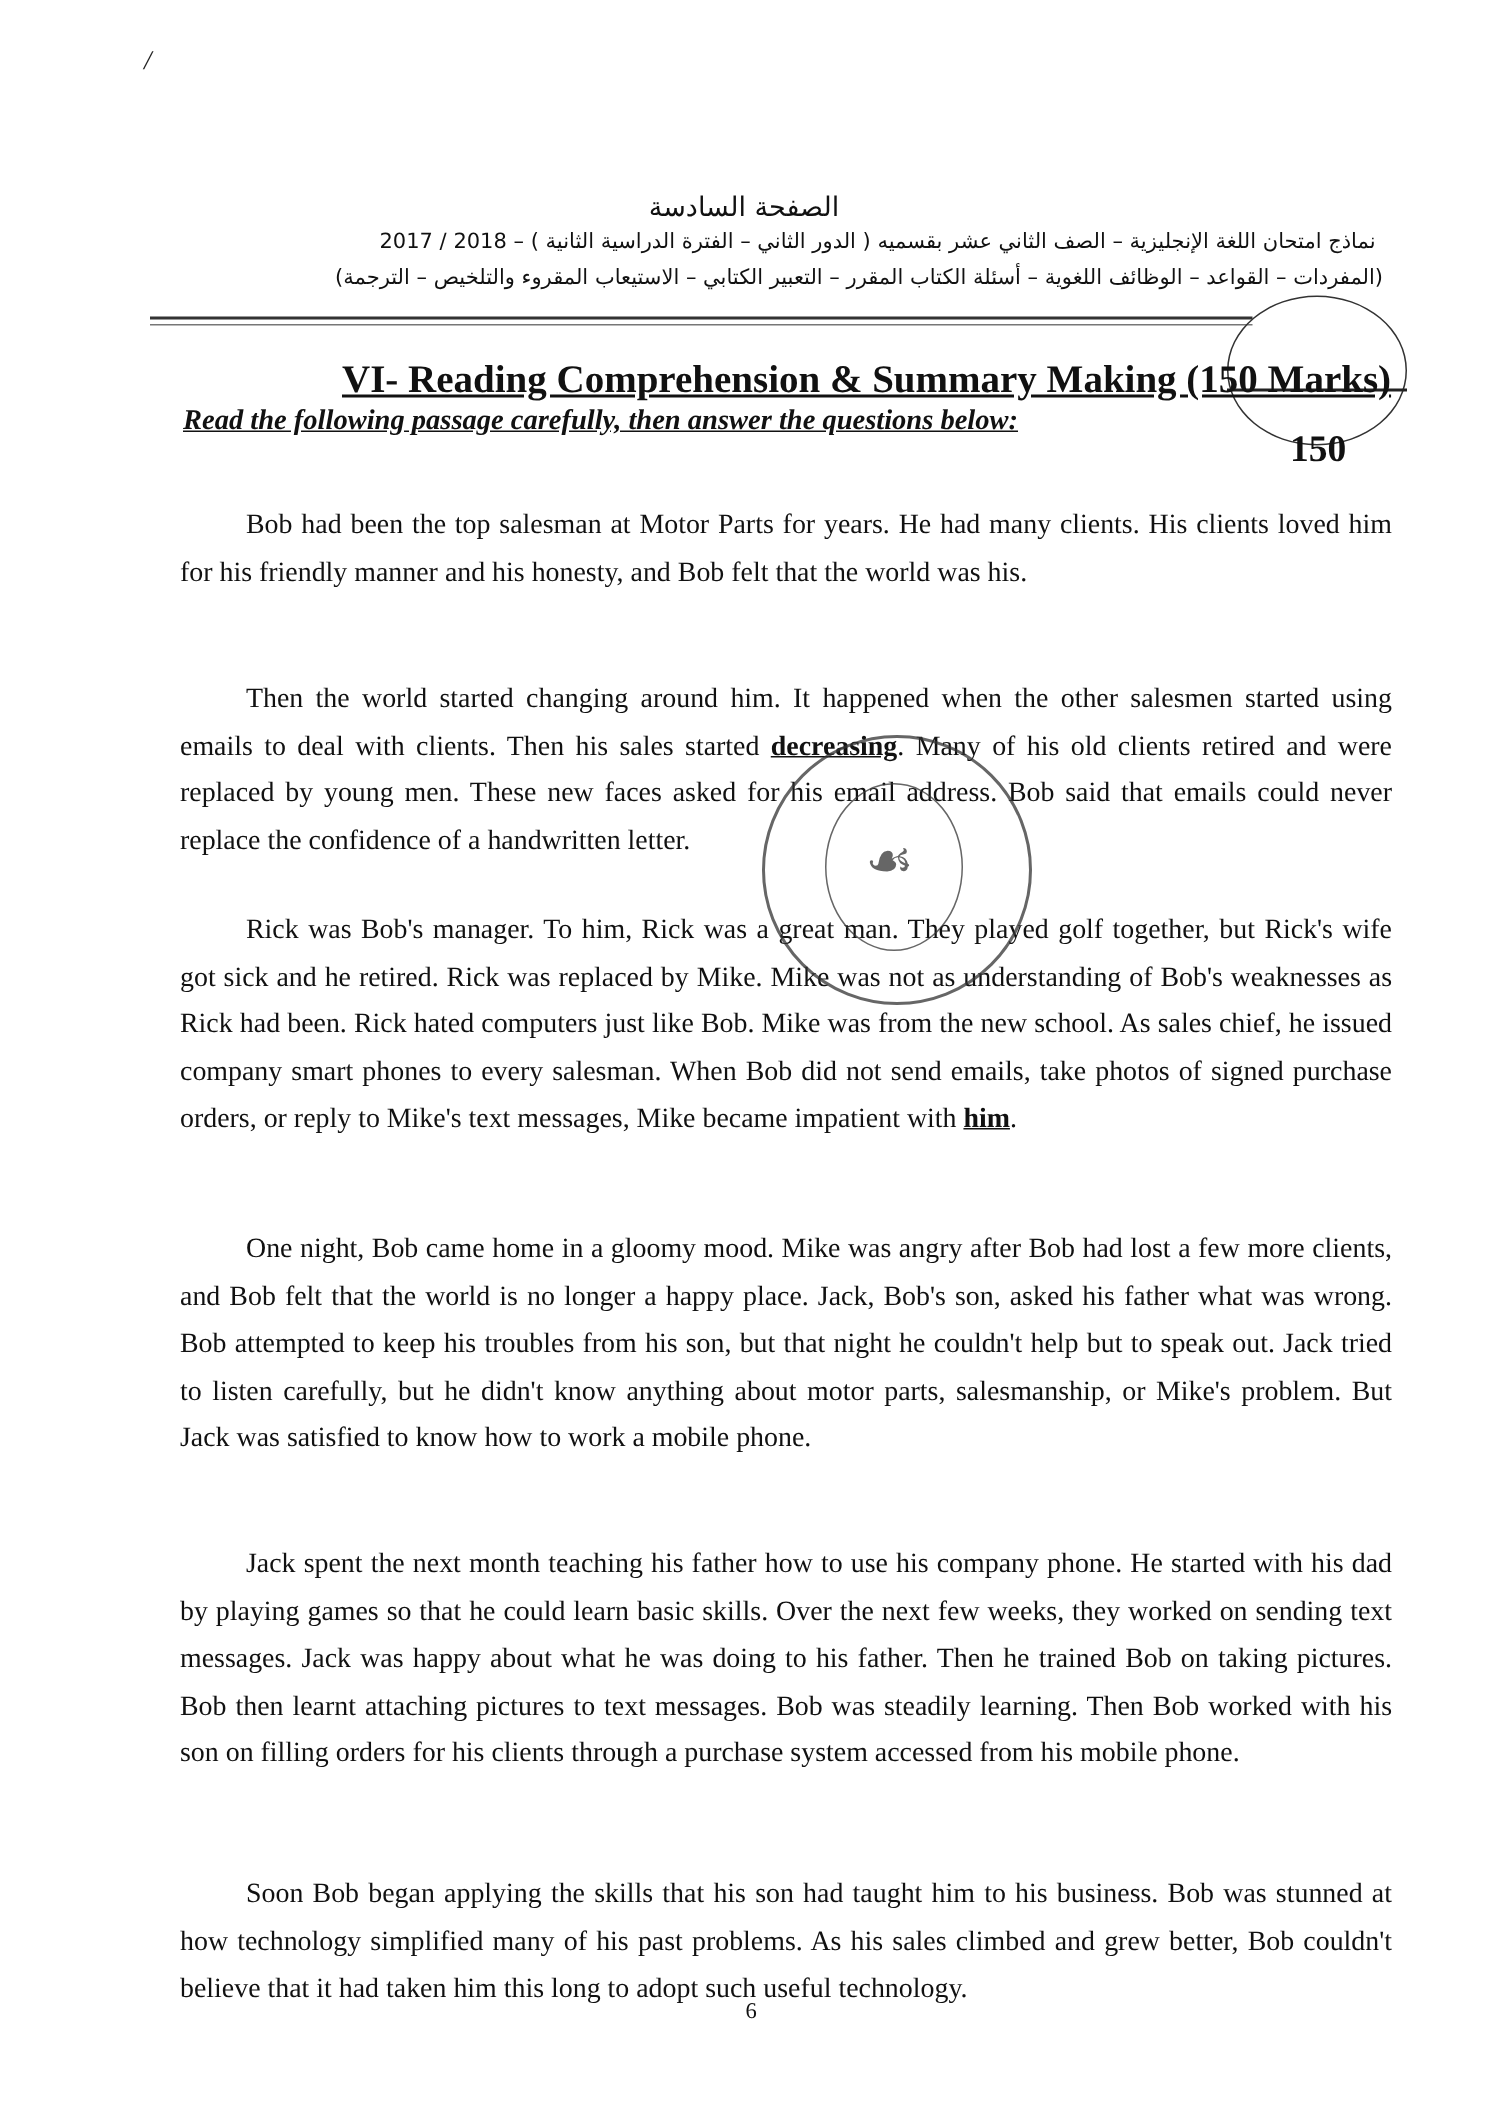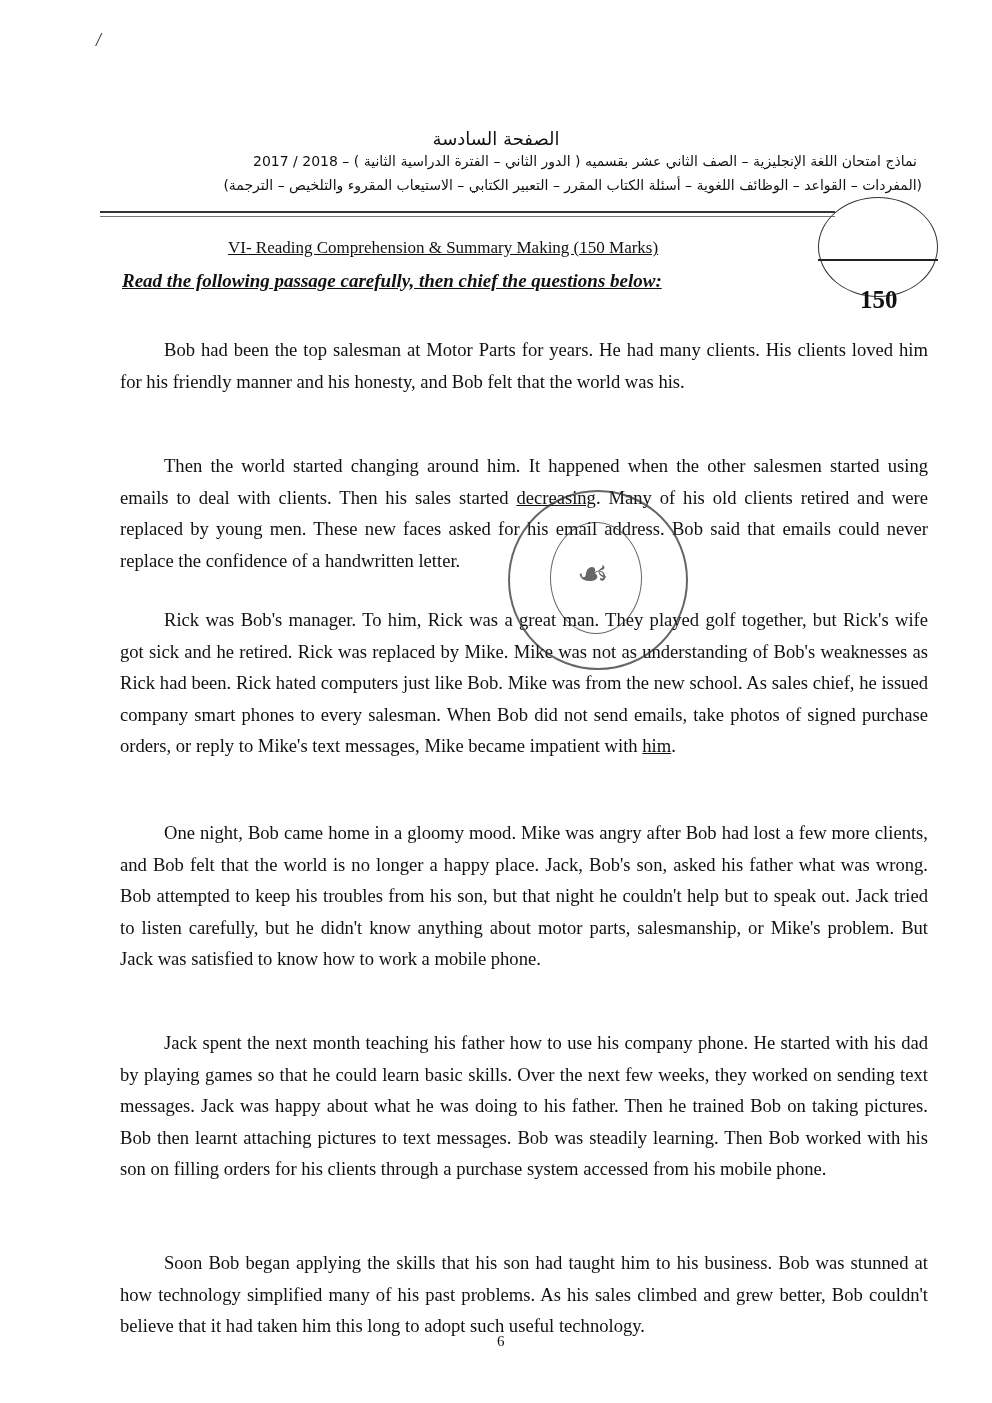--- a/index.html
+++ b/index.html
@@ -7,34 +7,34 @@
       width: 992px; height: 1403px; position: relative; overflow: hidden;
       font-family: "Liberation Serif", "DejaVu Serif", serif; color: #111;
     }
     .corner-mark { position: absolute; left: 96px; top: 30px; font-size: 18px; font-style: italic; color: #222; }
     .ar-title { position: absolute; left: 0; right: 0; top: 128px; text-align: center; font-family: "DejaVu Sans", sans-serif; font-size: 18px; direction: rtl; }
     .ar-line1 { position: absolute; left: 150px; right: 75px; top: 153px; text-align: right; font-family: "DejaVu Sans", sans-serif; font-size: 14px; direction: rtl; white-space: nowrap; }
     .ar-line2 { position: absolute; left: 90px; right: 70px; top: 177px; font-family: "DejaVu Sans", sans-serif; font-size: 14px; direction: rtl; white-space: nowrap; }
     .rule { position: absolute; left: 100px; width: 735px; border-top: 1px solid #444; }
     .rule.r1 { top: 211px; border-top: 2px solid #333; }
     .rule.r2 { top: 216px; border-top: 1px solid #777; }
-    .section-title { position: absolute; left: 228px; top: 238px; font-size: 17px; font-weight: normal; text-decoration: underline; white-space: nowrap; }
+    .section-title { position: absolute; left: 228px; top: 238px; font-size: 26px; font-weight: bold; text-decoration: underline; white-space: nowrap; }
     .instruction { position: absolute; left: 122px; top: 270px; font-size: 19px; font-weight: bold; font-style: italic; text-decoration: underline; white-space: nowrap; }
     .score-circle { position: absolute; left: 818px; top: 197px; width: 118px; height: 98px; border: 1.5px solid #333; border-radius: 50%; }
     .score-divider { position: absolute; left: 818px; top: 259px; width: 120px; border-top: 2px solid #222; }
     .score-value { position: absolute; left: 860px; top: 270px; font-size: 25px; font-weight: bold; margin-top: 16px; }
     .passage { position: absolute; left: 120px; width: 808px; font-size: 18.6px; line-height: 31.5px; text-align: justify; margin-top: 42px; }
     .passage p { margin: 0; text-indent: 44px; }
     .p1 { top: 292px; }
     .p2 { top: 408px; }
     .p3 { top: 562px; }
     .p4 { top: 775px; }
     .p5 { top: 985px; }
     .p6 { top: 1205px; }
-    .u { text-decoration: underline; font-weight: normal; }
+    .u { text-decoration: underline; font-weight: bold; }
     .stamp { position: absolute; left: 508px; top: 490px; width: 176px; height: 176px; border: 2px solid #333; border-radius: 50%; opacity: 0.75; }
     .stamp-inner { position: absolute; left: 40px; top: 30px; width: 90px; height: 110px; border: 1.5px solid #333; border-radius: 50%; }
     .stamp-emblem { position: absolute; left: 58px; top: 55px; width: 50px; height: 55px; font-size: 36px; line-height: 55px; text-align: center; color: #333; }
     .page-number { position: absolute; left: 497px; top: 1333px; font-size: 15px; }
   </style>
 </head>
 <body>
 
 <div>
   <div class="corner-mark">/</div>
@@ -44,21 +44,21 @@
   <div class="ar-line2">(المفردات – القواعد – الوظائف اللغوية – أسئلة الكتاب المقرر – التعبير الكتابي – الاستيعاب المقروء والتلخيص – الترجمة)</div>
 
   <div class="rule r1"></div>
   <div class="rule r2"></div>
 
   <div class="score-circle"></div>
   <div class="score-divider"></div>
   <div class="score-value">150</div>
 
   <div class="section-title">VI- Reading Comprehension &amp; Summary Making (150 Marks)</div>
-  <div class="instruction">Read the following passage carefully, then chief the questions below:</div>
+  <div class="instruction">Read the following passage carefully, then answer the questions below:</div>
 
   <div class="passage p1">
     <p>Bob had been the top salesman at Motor Parts for years. He had many clients. His clients loved him for his friendly manner and his honesty, and Bob felt that the world was his.</p>
   </div>
 
   <div class="passage p2">
     <p><span>Then the world started changing around him. It happened when the other salesmen started using emails to deal with clients. Then his sales started </span><span class="u">decreasing</span><span>. Many of his old clients retired and were replaced by young men. These new faces asked for his email address. Bob said that emails could never replace the confidence of a handwritten letter.</span></p>
   </div>
 
   <div class="passage p3">

